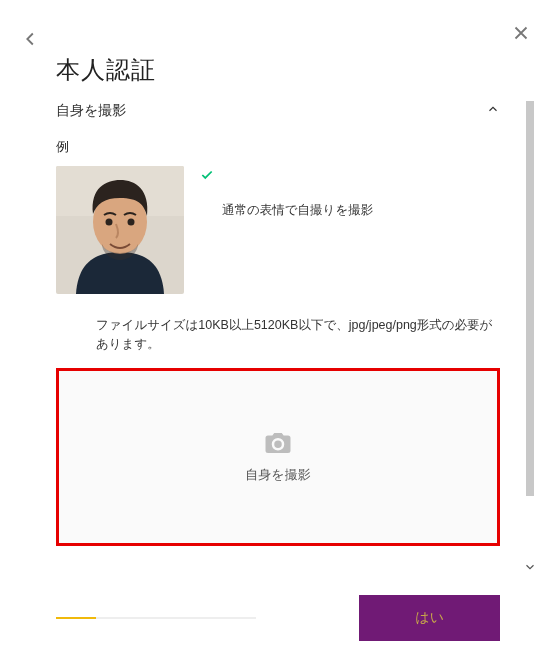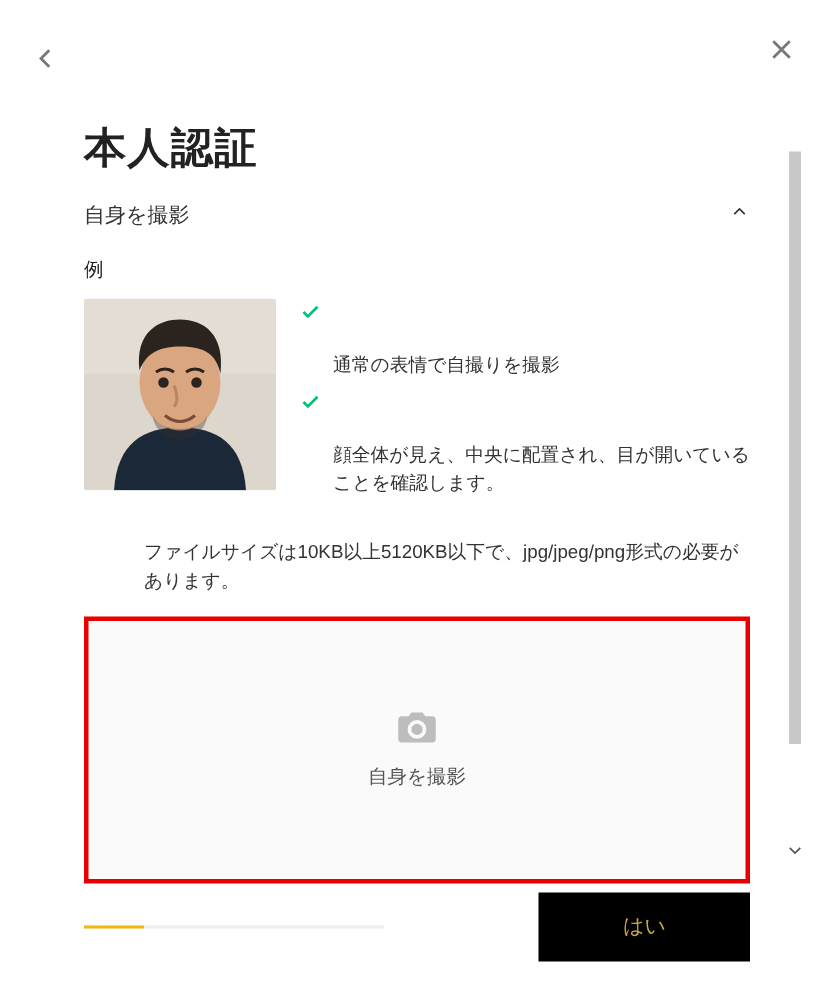--- a/index.html
+++ b/index.html
@@ -1,39 +1,39 @@
 <!DOCTYPE html>
 <html><head>
 <meta charset="utf-8">
 <style>
   * { box-sizing: border-box; margin: 0; padding: 0; }
   html, body { width: 556px; height: 669px; font-family: -apple-system, BlinkMacSystemFont, "Segoe UI", Arial, sans-serif; background: #fff; color: #222; }
   .wrap { position: relative; width: 556px; height: 669px; }
   .back { position: absolute; top: 28px; left: 20px; color: #777; cursor: pointer; }
   .close { position: absolute; top: 22px; right: 24px; color: #777; cursor: pointer; }
   .content { padding: 54px 56px 0 56px; }
-  .title { font-size: 28px; font-weight: 700; letter-spacing: 1px; margin-top: 26px; }
+  .title { font-size: 24px; font-weight: 400; letter-spacing: 1px; }
   .acc { display: flex; align-items: center; justify-content: space-between; margin-top: 12px; padding: 4px 0 8px 0; }
   .acc .label { font-size: 14px; color: #333; }
   .chev { color: #333; }
   .example-label { font-size: 13px; margin-top: 10px; margin-bottom: 10px; }
   .row { display: flex; gap: 16px; }
   .photo { width: 128px; height: 128px; border-radius: 2px; overflow: hidden; flex: 0 0 128px; }
   .rules { flex: 1; font-size: 12.5px; line-height: 1.5; color: #333; }
   .rule { display: flex; gap: 8px; margin-bottom: 6px; }
   .rule .mark { flex: 0 0 14px; height: 14px; margin-top: 2px; }
   .rule .txt { flex: 1; margin-top: 35px; }
   .filesize { font-size: 12.5px; color: #333; margin-top: 22px; line-height: 1.5; margin-left: 40px; }
   .upload { margin-top: 14px; border: 3px solid #e60000; height: 178px; display: flex; flex-direction: column; align-items: center; justify-content: center; background: #fafafa; cursor: pointer; }
   .cam { color: #bdbdbd; margin-bottom: 6px; }
   .upload .cap { font-size: 13px; color: #555; }
   .footer { position: absolute; left: 56px; right: 56px; bottom: 28px; display: flex; align-items: center; justify-content: space-between; }
   .progress { position: relative; width: 200px; height: 2px; background: #eee; }
   .progress .bar { position: absolute; left: 0; top: 0; height: 2px; background: #f0b90b; width: 20%; }
-  .submit { background: #000000; color: #c7a74a; font-size: 14px; border: none; padding: 14px 56px; cursor: default; }
+  .submit { background: #701a75; color: #c7a74a; font-size: 14px; border: none; padding: 14px 56px; cursor: default; }
   .scrollbar { position: absolute; right: 22px; top: 101px; width: 8px; height: 466px; }
   .track { position: absolute; inset: 0; }
   .thumb { position: absolute; top: 0; left: 0; width: 8px; height: 395px; background: #c8c8c8; border-radius: 0; cursor: pointer; }
   .sb-chev { position: absolute; left: -3px; color: #555; font-size: 12px; }
   .sb-chev.down { bottom: -10px; }
 </style>
 </head>
 <body>
 
 <div class="wrap">
@@ -79,26 +79,20 @@
           <path d="M46 78 C 50 90 78 90 82 78 C 82 86 74 94 64 94 C 54 94 46 86 46 78 Z" fill="#3a2f29" opacity="0.35"></path>
         </svg>
       </div>
       <div class="rules" id="rules">
           <div class="rule">
             <span class="mark"><svg width="14" height="14" viewBox="0 0 24 24" fill="none" stroke="#02c076" stroke-width="3">
                 <path d="M4 12l5 5L20 6"></path>
               </svg></span>
             <span class="txt">通常の表情で自撮りを撮影</span>
           </div>
-          <div class="rule">
-            <span class="mark"><svg width="14" height="14" viewBox="0 0 24 24" fill="none" stroke="#02c076" stroke-width="3">
-                <path d="M4 12l5 5L20 6"></path>
-              </svg></span>
-            <span class="txt">顔全体が見え、中央に配置され、目が開いていることを確認します。</span>
-          </div>
         </div>
     </div>
 
     <div class="filesize">ファイルサイズは10KB以上5120KB以下で、jpg/jpeg/png形式の必要があります。</div>
 
     <div class="upload">
       <span class="cam">
         <svg width="30" height="26" viewBox="0 0 24 20" fill="currentColor">
             <path d="M9 2l-1.5 2H4a2 2 0 0 0-2 2v10a2 2 0 0 0 2 2h16a2 2 0 0 0 2-2V6a2 2 0 0 0-2-2h-3.5L15 2H9zm3 4a5 5 0 1 1 0 10 5 5 0 0 1 0-10zm0 2a3 3 0 1 0 0 6 3 3 0 0 0 0-6z"></path>
           </svg>

